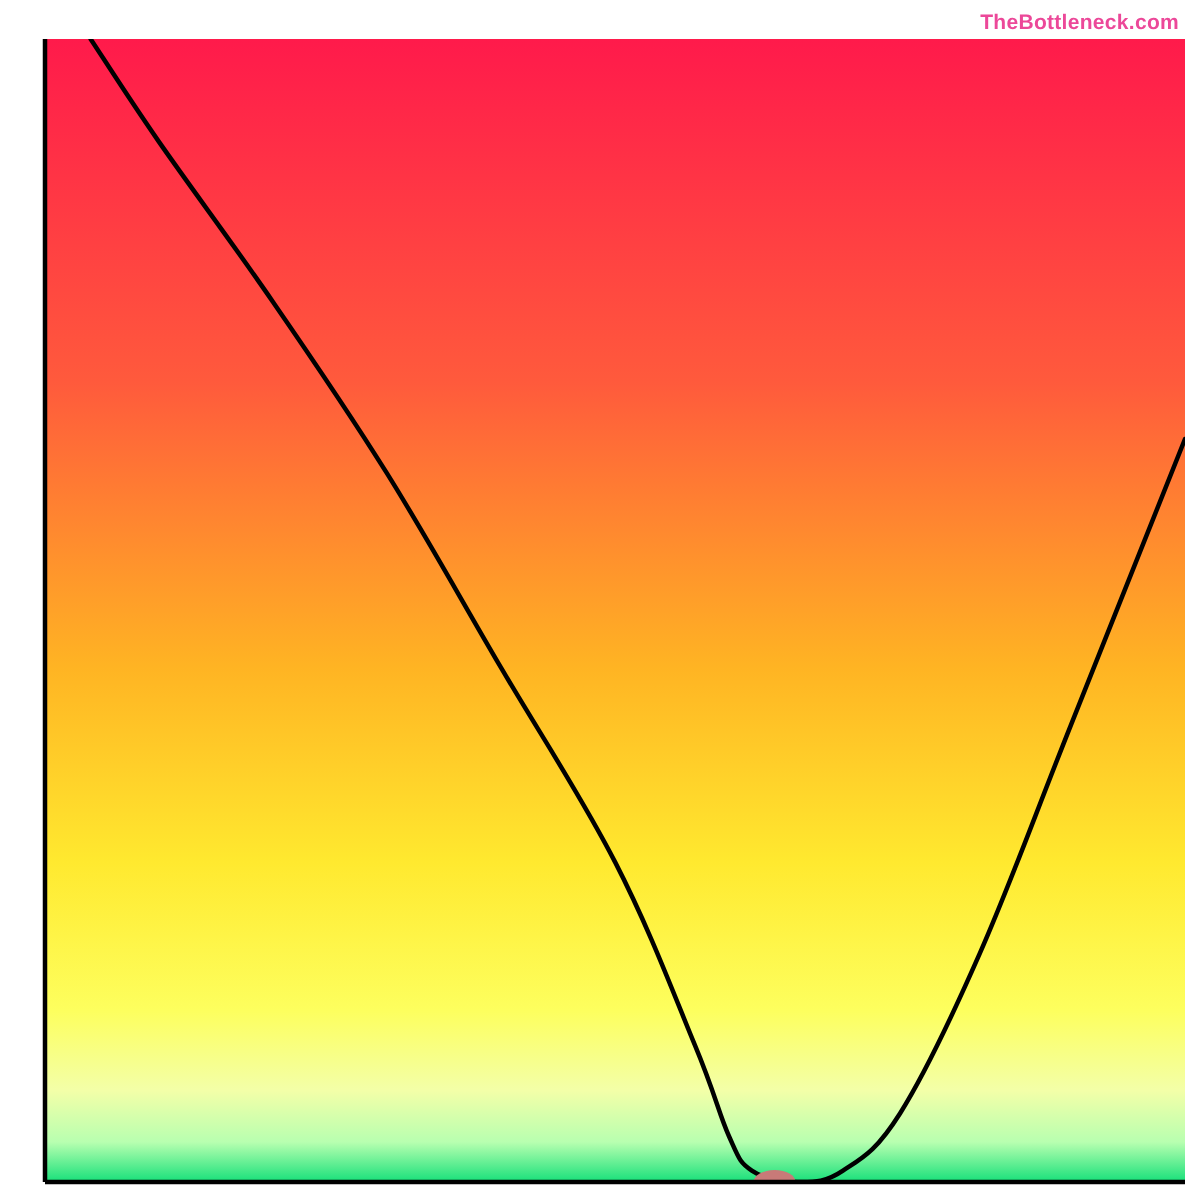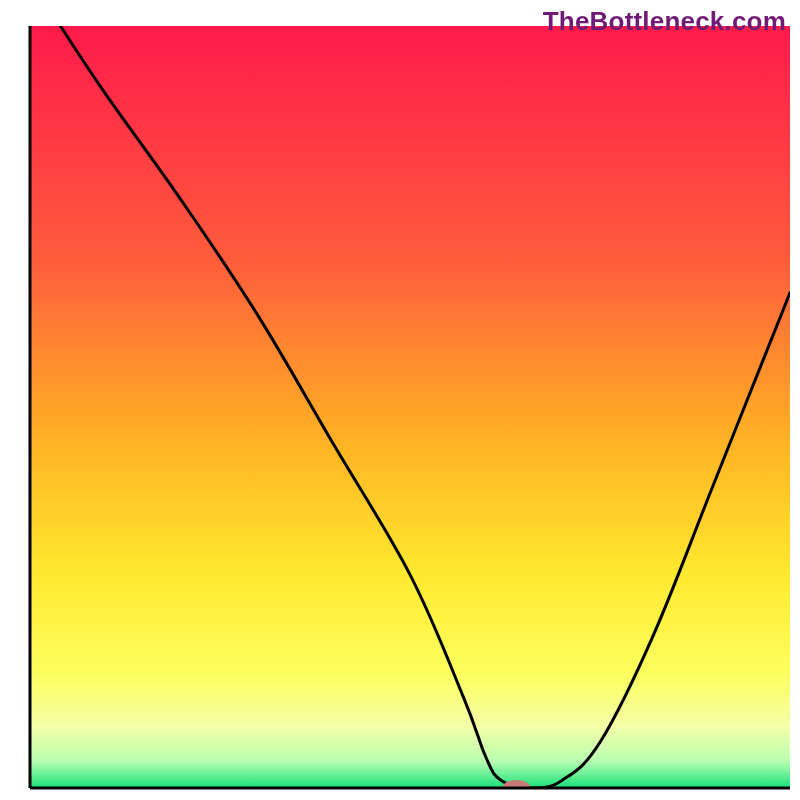--- a/index.html
+++ b/index.html
@@ -12,23 +12,23 @@
   }
   .wrap {
     position: relative;
     width: 800px;
     height: 800px;
   }
   .watermark {
     position: absolute;
     top: 6px;
     right: 14px;
-    font-size: 26px;
+    font-size: 14px;
     font-weight: 600;
-    color: #701a75;
+    color: #ec4899;
     letter-spacing: 0.2px;
     z-index: 5;
   }
   svg { display: block; }
 </style>
 </head>
 <body>
 
 <div class="wrap">
   <div class="watermark">TheBottleneck.com</div>

